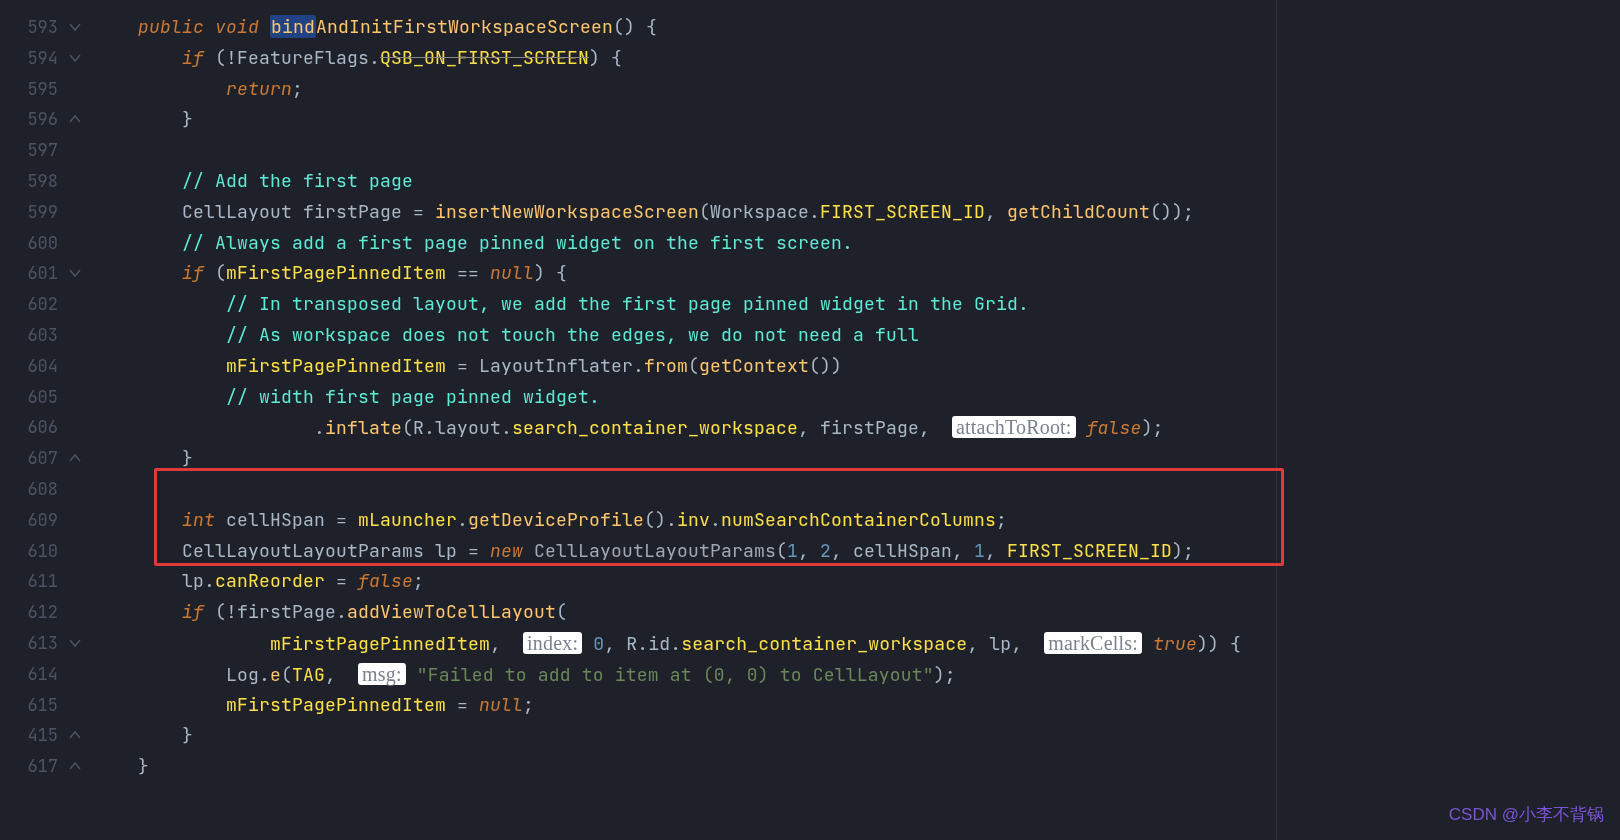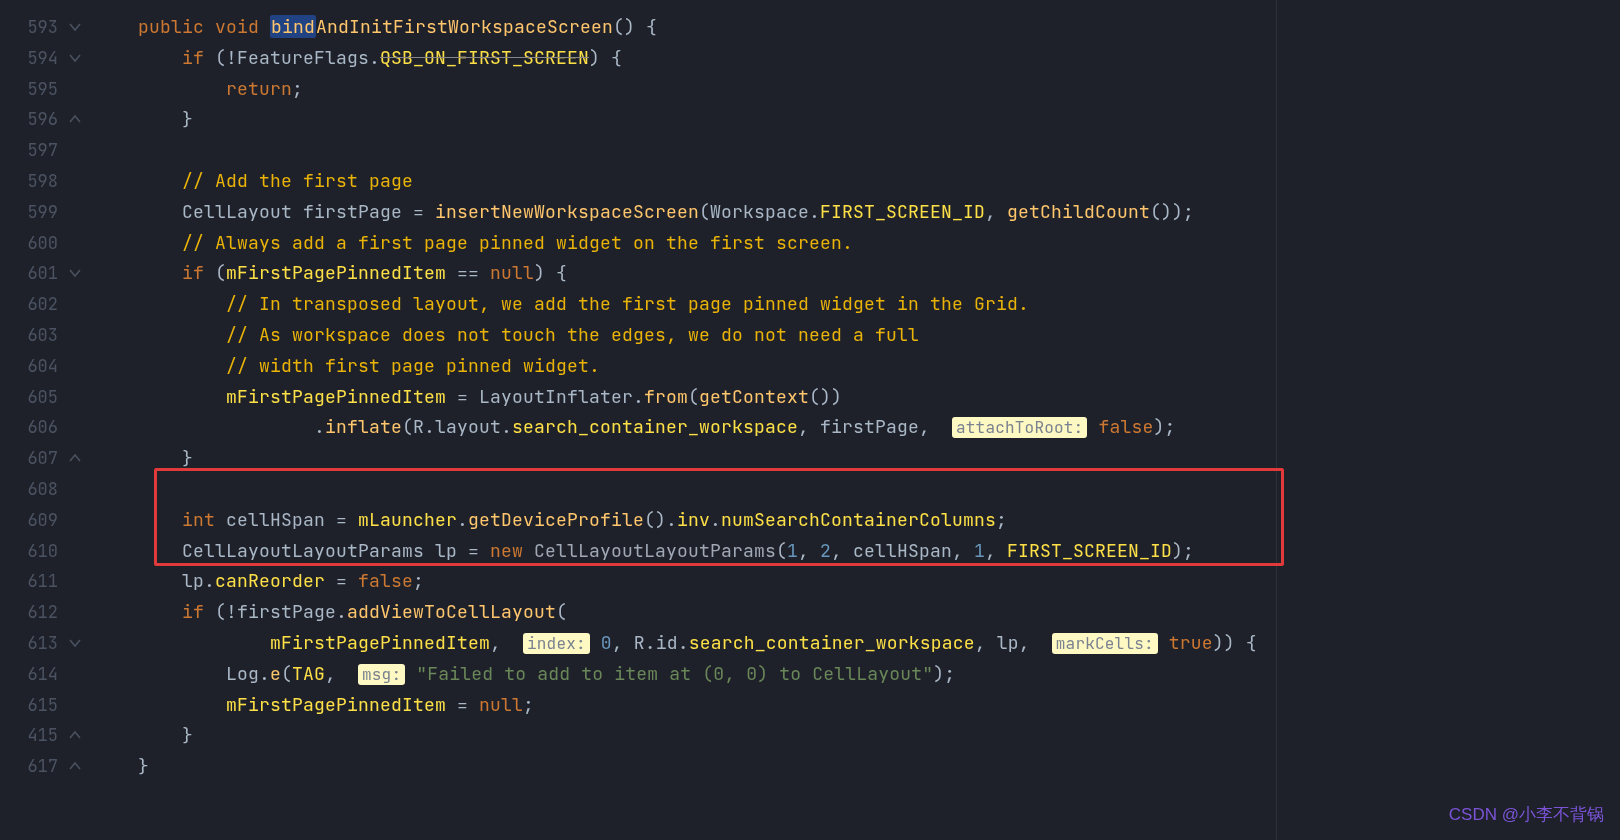--- a/index.html
+++ b/index.html
@@ -5,29 +5,29 @@
   * { margin:0; padding:0; box-sizing:border-box; }
   html,body { width:1620px; height:840px; background:#1e2129; overflow:hidden; font-family:"JetBrains Mono","Consolas","Courier New",monospace; font-size:18px; }
   .editor { display:flex; height:100%;justify-content:space-between; }
   .gutter { width:86px; flex:none; background:#1e2129; color:#4b5362; text-align:right; padding-right:28px; user-select:none; position:relative; }
   .gutter .ln { height:30.8px; line-height:30.8px; font-size:17px; }
   .fold-col { position:absolute; top:0; right:0; width:24px; height:100%; }
   .fold-col .fold { position:absolute; right:4px; width:14px; height:14px; stroke:#4b5362; fill:none; }
   .bulb { position:absolute; right:-50px; width:18px; height:18px; }
   .code { flex:1; position:relative; color:#a9b7c6; background:#1e2129; }
   .code .line { height:30.8px; line-height:30.8px; white-space:pre; font-size:18px; letter-spacing:0.2px; padding-left:8px; }
-  .kw  { color:#cc7832; }
+  .kw  { color:#cc7832;font-style:italic; }
   .id  { color:#a1a8b5; }
   .mthd{ color:#ffc66d; }
   .mthdDecl { color:#ffc66d; }
   .fld { color:#fde047; }
   .str { color:#6a8759; }
   .num { color:#6897bb; }
-  .cmt { color:#eab308; }
-  .paramHint { background:#fef9c3; color:#7a8290; border-radius:3px; padding:0 4px; font-size:16px; }
+  .cmt { color:#5eead4; }
+  .paramHint { background:#ffffff; color:#7a8290; border-radius:3px; padding:0 4px; font-size:20px;font-family:Liberation Serif, serif; }
   .deprec { text-decoration:line-through; text-decoration-color:#888; }
   .sel { background:#214283; border-radius:2px; padding:0 1px; }
   .redbox { position:absolute; border:3px solid #e03a3a; border-radius:2px; pointer-events:none; }
   .rguide { position:absolute; top:0; bottom:0; width:1px; background:#2c3038; }
   .watermark { position:absolute; right:16px; bottom:14px; color:#8b5cf6; font-size:17px; font-family:Liberation Sans, sans-serif; opacity:.85; }
   .leftbar { position:absolute; left:0; top:0; width:10px; height:100%; background:#1e2129; }
   .leftmark { position:absolute; left:0; width:6px; height:2px; background:#b04040; }
 </style>
 </head>
 <body>
@@ -100,22 +100,22 @@
       <div class="line">        <span class="kw">if</span> (!FeatureFlags.<span class="fld deprec">QSB_ON_FIRST_SCREEN</span>) {</div>
       <div class="line">            <span class="kw">return</span>;</div>
       <div class="line">        }</div>
       <div class="line">&nbsp;</div>
       <div class="line">        <span class="cmt">// Add the first page</span></div>
       <div class="line">        CellLayout firstPage = <span class="mthd">insertNewWorkspaceScreen</span>(Workspace.<span class="fld">FIRST_SCREEN_ID</span>, <span class="mthd">getChildCount</span>());</div>
       <div class="line">        <span class="cmt">// Always add a first page pinned widget on the first screen.</span></div>
       <div class="line">        <span class="kw">if</span> (<span class="fld">mFirstPagePinnedItem</span> == <span class="kw">null</span>) {</div>
       <div class="line">            <span class="cmt">// In transposed layout, we add the first page pinned widget in the Grid.</span></div>
       <div class="line">            <span class="cmt">// As workspace does not touch the edges, we do not need a full</span></div>
+      <div class="line">            <span class="fld">mFirstPagePinnedItem</span> = LayoutInflater.<span class="mthd">from</span>(<span class="mthd">getContext</span>())</div>
       <div class="line">            <span class="cmt">// width first page pinned widget.</span></div>
-      <div class="line">            <span class="fld">mFirstPagePinnedItem</span> = LayoutInflater.<span class="mthd">from</span>(<span class="mthd">getContext</span>())</div>
       <div class="line">                    .<span class="mthd">inflate</span>(R.layout.<span class="fld">search_container_workspace</span>, firstPage,  <span class="paramHint">attachToRoot:</span> <span class="kw">false</span>);</div>
       <div class="line">        }</div>
       <div class="line">&nbsp;</div>
       <div class="line">        <span class="kw">int</span> cellHSpan = <span class="fld">mLauncher</span>.<span class="mthd">getDeviceProfile</span>().<span class="fld">inv</span>.<span class="fld">numSearchContainerColumns</span>;</div>
       <div class="line">        CellLayoutLayoutParams lp = <span class="kw">new</span> <span class="id">CellLayoutLayoutParams</span>(<span class="num">1</span>, <span class="num">2</span>, cellHSpan, <span class="num">1</span>, <span class="fld">FIRST_SCREEN_ID</span>);</div>
       <div class="line">        lp.<span class="fld">canReorder</span> = <span class="kw">false</span>;</div>
       <div class="line">        <span class="kw">if</span> (!firstPage.<span class="mthd">addViewToCellLayout</span>(</div>
       <div class="line">                <span class="fld">mFirstPagePinnedItem</span>,  <span class="paramHint">index:</span> <span class="num">0</span>, R.id.<span class="fld">search_container_workspace</span>, lp,  <span class="paramHint">markCells:</span> <span class="kw">true</span>)) {</div>
       <div class="line">            Log.<span class="mthd">e</span>(<span class="fld">TAG</span>,  <span class="paramHint">msg:</span> <span class="str">"Failed to add to item at (0, 0) to CellLayout"</span>);</div>
       <div class="line">            <span class="fld">mFirstPagePinnedItem</span> = <span class="kw">null</span>;</div>

